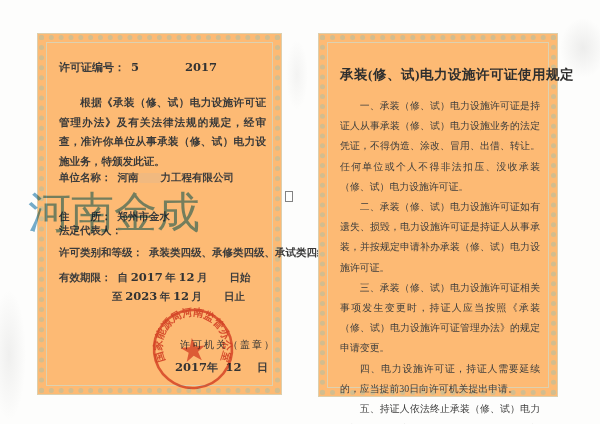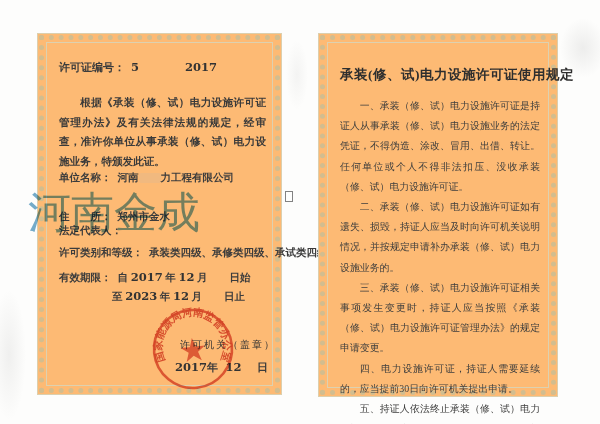--- a/index.html
+++ b/index.html
@@ -141,21 +141,21 @@
 
   <div class="page page-right">
     <div class="frame-outer"></div>
     <div class="frame-beads"></div>
     <div class="frame-inner"></div>
 
     <div class="rcontent">
       <div class="rtitle">承装(修、试)电力设施许可证使用规定</div>
       <div class="rules">
         <p>一、承装（修、试）电力设施许可证是持证人从事承装（修、试）电力设施业务的法定凭证，不得伪造、涂改、冒用、出借、转让。任何单位或个人不得非法扣压、没收承装（修、试）电力设施许可证。</p>
-        <p>二、承装（修、试）电力设施许可证如有遗失、损毁，持证人应当及时向许可机关说明情况，并按规定申请补办承装（修、试）电力设施业务的。</p>
+        <p>二、承装（修、试）电力设施许可证如有遗失、损毁，电力设施许可证是持证人从事承装，并按规定申请补办承装（修、试）电力设施许可证。</p>
         <p>三、承装（修、试）电力设施许可证相关事项发生变更时，持证人应当按照《承装（修、试）电力设施许可证管理办法》的规定申请变更。</p>
         <p>四、电力设施许可证，持证人需要延续的，应当提前30日向许可机关提出申请。</p>
         <p>五、持证人依法终止承装（修、试）电力设施业务的，应当将承装（修、试）电力设施许可证交回原许可机关。</p>
       </div>
     </div>
   </div>
 
   <div class="smudge smudge-a"></div>
   <div class="smudge smudge-b"></div>
   <div class="smudge smudge-c"></div>

